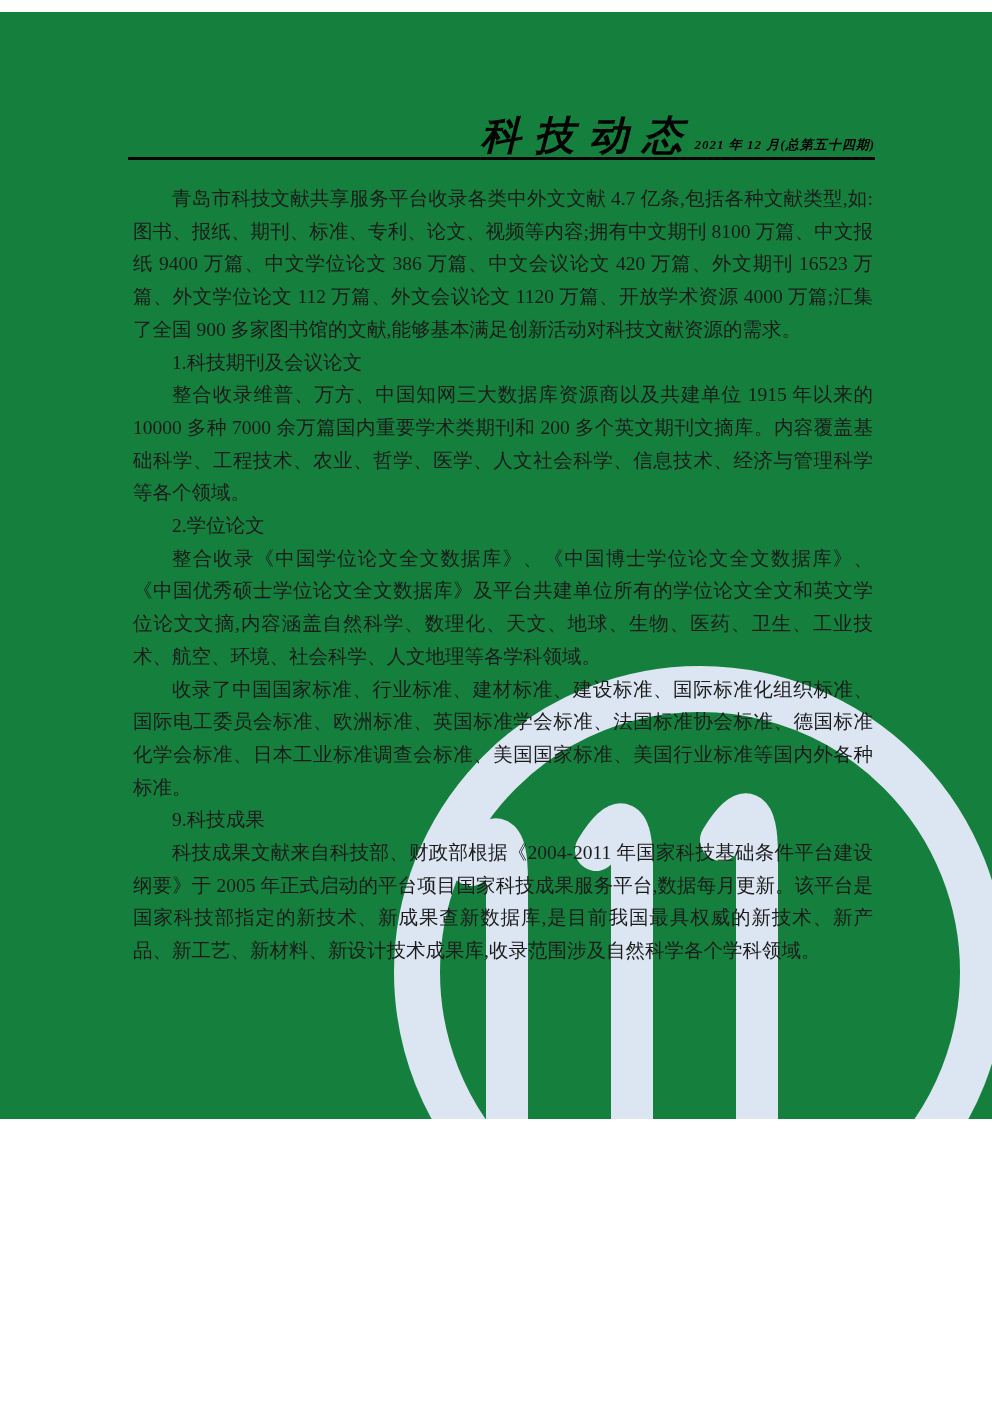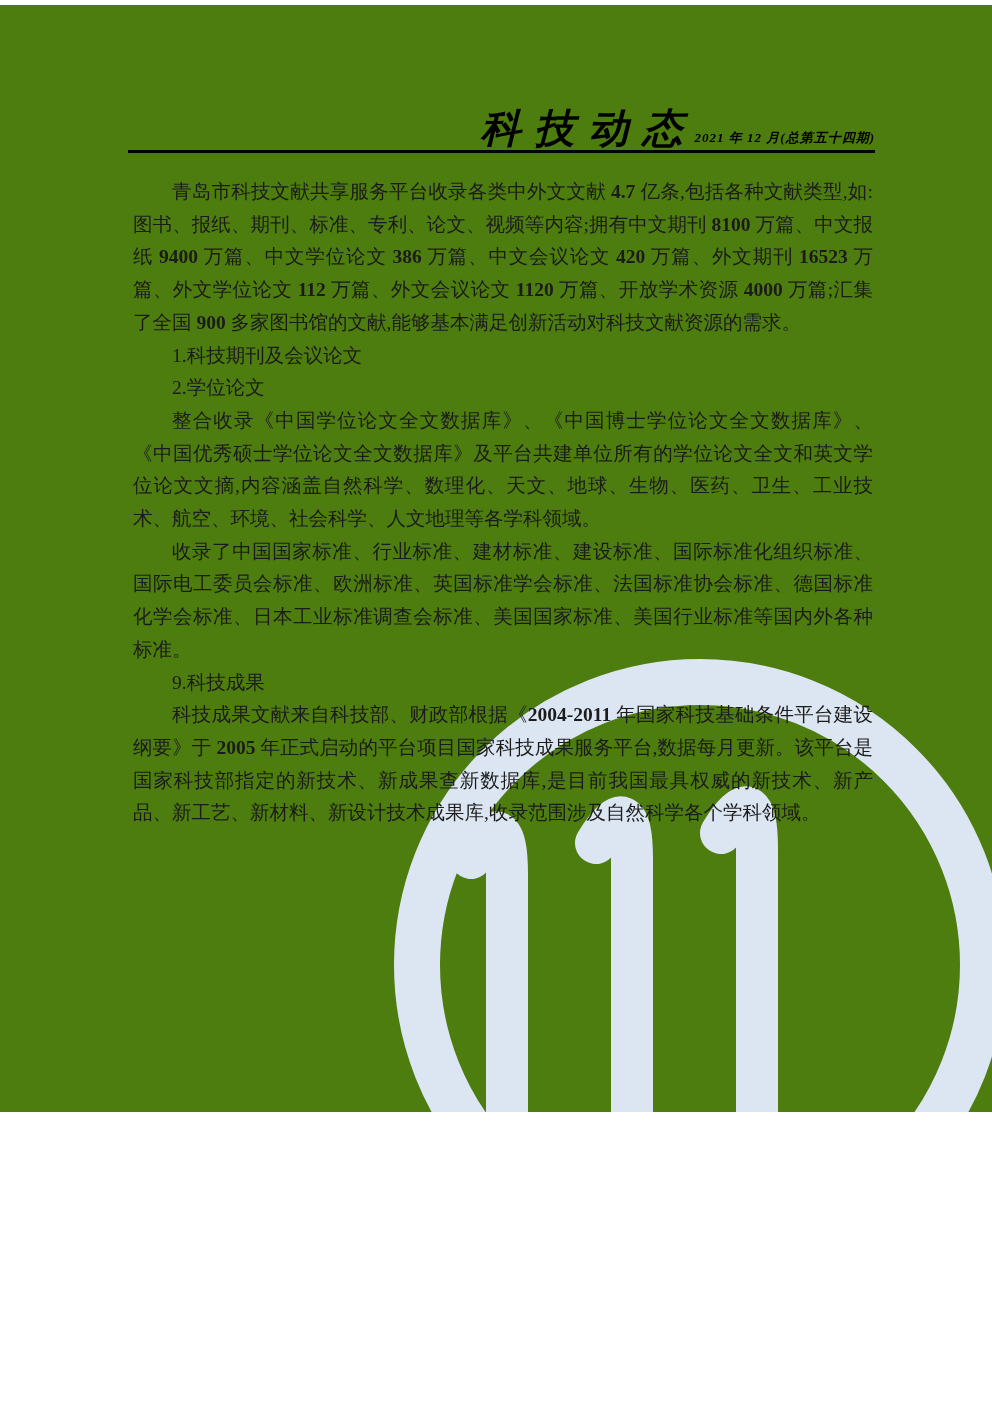--- a/index.html
+++ b/index.html
@@ -1,21 +1,21 @@
 <!DOCTYPE html>
 <html><head>
 <meta charset="utf-8">
 <style>
   html, body { margin: 0; padding: 0; background: #ffffff; }
   .page {
     position: relative;
     width: 992px;
     height: 1107px;
-    margin: 5px auto;
-    background: #4d7c0f;
+    margin: 12px auto;
+    background: #15803d;
     overflow: hidden;
     font-family: "Liberation Serif", "DejaVu Serif", serif;
     color: #1b1b1b;
   }
 
   
   .watermark {
     position: absolute;
     left: 370px;
     top: 648px;
@@ -66,21 +66,21 @@
     width: 740px;
     z-index: 2;
     font-size: 19.5px;
     line-height: 32.7px;
     text-align: justify;
   }
   .article p.block {
     margin: 0;
     text-indent: 2em;
   }
-  .article .num { font-weight: 700; }
+  .article .num { font-weight: 400; }
 
   
   .wave-divider {
     position: absolute;
     left: 135px;
     top: 1238px;
     z-index: 2;
   }
   .footer-quote {
     position: absolute;
@@ -121,20 +121,21 @@
 
   <div class="masthead">
     <span class="masthead-title">科 技 动 态</span>
     <span class="masthead-issue">2021 年 12 月(总第五十四期)</span>
   </div>
   <div class="masthead-rule"></div>
 
   <div class="article">
       <p class="block"><span>青岛市科技文献共享服务平台收录各类中外文文献 </span><span class="num">4.7</span><span> 亿条,包括各种文献类型,如:图书、报纸、期刊、标准、专利、论文、视频等内容;拥有中文期刊 </span><span class="num">8100</span><span> 万篇、中文报纸 </span><span class="num">9400</span><span> 万篇、中文学位论文 </span><span class="num">386</span><span> 万篇、中文会议论文 </span><span class="num">420</span><span> 万篇、外文期刊 </span><span class="num">16523</span><span> 万篇、外文学位论文 </span><span class="num">112</span><span> 万篇、外文会议论文 </span><span class="num">1120</span><span> 万篇、开放学术资源 </span><span class="num">4000</span><span> 万篇;汇集了全国 </span><span class="num">900</span><span> 多家图书馆的文献,能够基本满足创新活动对科技文献资源的需求。</span></p>
       <p class="block"><span>1.科技期刊及会议论文</span></p>
+      <p class="block"><span>整合收录维普、万方、中国知网三大数据库资源商以及共建单位 </span><span class="num">1915</span><span> 年以来的 </span><span class="num">10000</span><span> 多种 </span><span class="num">7000</span><span> 余万篇国内重要学术类期刊和 </span><span class="num">200</span><span> 多个英文期刊文摘库。内容覆盖基础科学、工程技术、农业、哲学、医学、人文社会科学、信息技术、经济与管理科学等各个领域。</span></p>
       <p class="block"><span>2.学位论文</span></p>
       <p class="block"><span>整合收录《中国学位论文全文数据库》、《中国博士学位论文全文数据库》、《中国优秀硕士学位论文全文数据库》及平台共建单位所有的学位论文全文和英文学位论文文摘,内容涵盖自然科学、数理化、天文、地球、生物、医药、卫生、工业技术、航空、环境、社会科学、人文地理等各学科领域。</span></p>
       <p class="block"><span>收录了中国国家标准、行业标准、建材标准、建设标准、国际标准化组织标准、国际电工委员会标准、欧洲标准、英国标准学会标准、法国标准协会标准、德国标准化学会标准、日本工业标准调查会标准、美国国家标准、美国行业标准等国内外各种标准。</span></p>
       <p class="block"><span>9.科技成果</span></p>
       <p class="block"><span>科技成果文献来自科技部、财政部根据《</span><span class="num">2004-2011</span><span> 年国家科技基础条件平台建设纲要》于 </span><span class="num">2005</span><span> 年正式启动的平台项目国家科技成果服务平台,数据每月更新。该平台是国家科技部指定的新技术、新成果查新数据库,是目前我国最具权威的新技术、新产品、新工艺、新材料、新设计技术成果库,收录范围涉及自然科学各个学科领域。</span></p>
     </div>
 
   <svg class="wave-divider" width="718" height="12" viewBox="0 0 718 12" aria-hidden="true">
     <defs>
       <pattern id="scallop" width="14.5" height="12" patternUnits="userSpaceOnUse">

